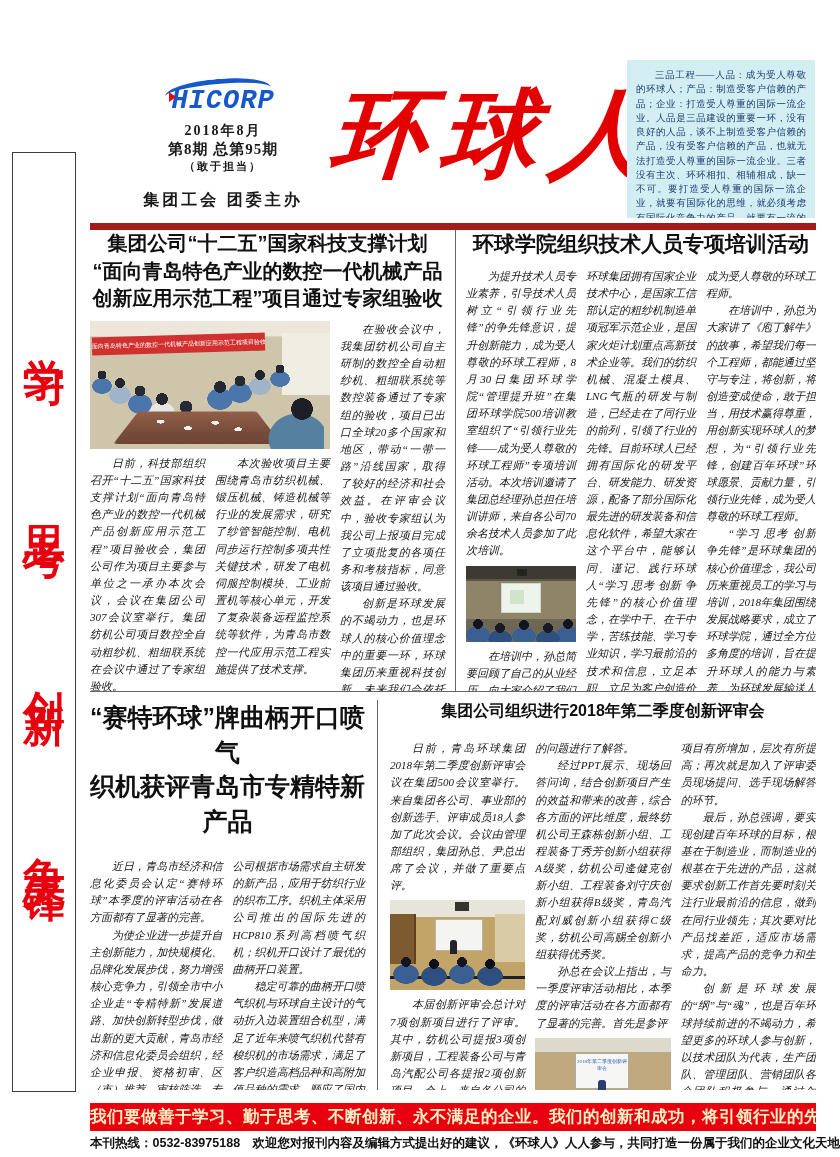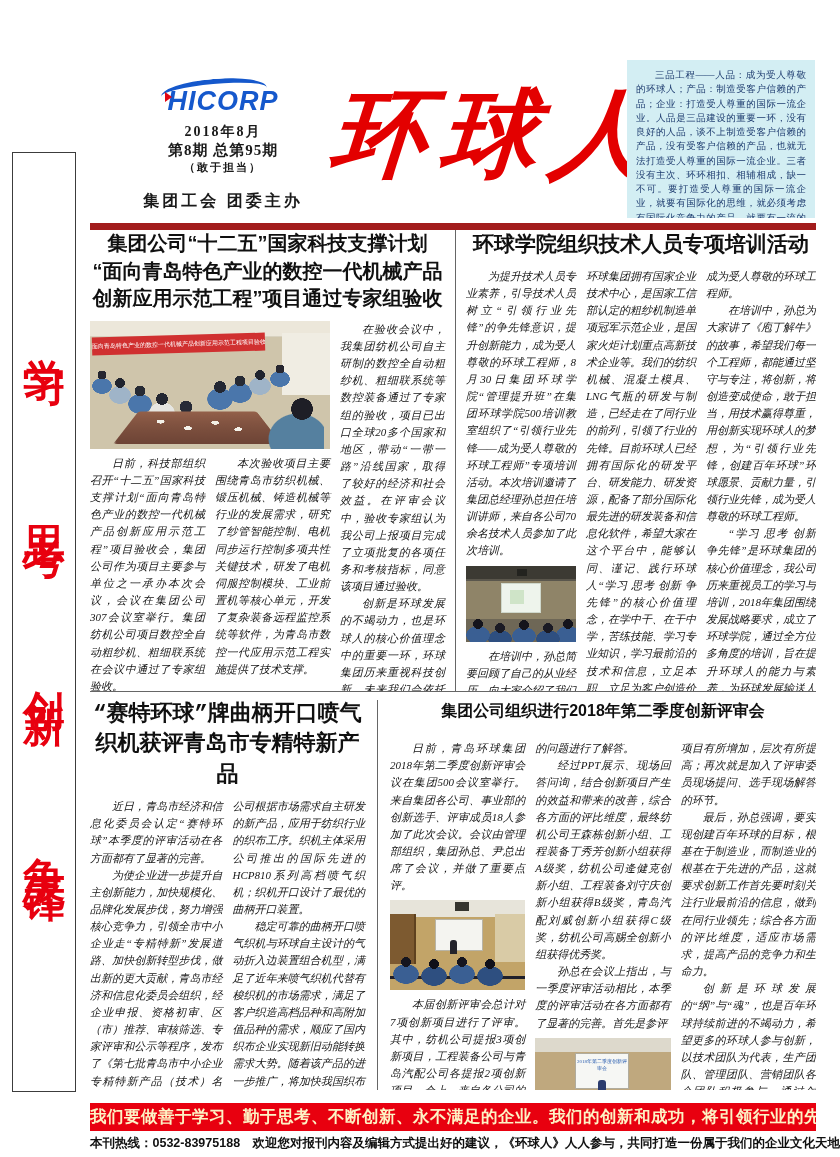--- a/index.html
+++ b/index.html
@@ -10,21 +10,21 @@
   
   .sidebar { position:absolute; left:12px; top:152px; width:64px; height:940px;
              border:1px solid #3c3c3c; display:flex; flex-direction:column; align-items:center;
              justify-content:space-evenly; padding:30px 0 90px; }
   .s-word { writing-mode:vertical-rl; text-orientation:upright; color:#e8000f; font-weight:bold;
             font-size:42px; letter-spacing:12px; font-family:"Liberation Serif",serif; }
 
   
   .hdr { position:absolute; left:90px; top:50px; width:726px; height:172px; }
   .hdr-left { position:absolute; left:48px; top:36px; width:170px; text-align:center; }
-  .logo { position:relative; display:inline-block; font-family:Liberation Sans, sans-serif;
+  .logo { position:relative; display:inline-block; font-family:Liberation Mono, monospace;
           font-style:italic; font-weight:bold; font-size:27px; color:#1558cc; letter-spacing:1px; }
   .logo .swoosh { position:absolute; left:-6px; top:-7px; width:106px; height:26px;
           border-top:5px solid #1558cc; border-radius:50%; transform:rotate(-5deg); }
   .logo .accent { position:absolute; left:-2px; top:6px; width:0; height:0;
           border-left:7px solid #e30613; border-top:5px solid transparent; border-bottom:5px solid transparent; }
   .hdr-date   { margin-top:6px; font-weight:bold; font-size:14px; letter-spacing:2px; }
   .hdr-issue  { font-weight:bold; font-size:15px; letter-spacing:1px; }
   .hdr-inner  { font-weight:bold; font-size:11px; letter-spacing:2px; }
   .hdr-org    { margin-top:16px; font-weight:bold; font-size:16px; letter-spacing:3px;
                 font-family:"Liberation Sans",sans-serif; }
@@ -42,21 +42,21 @@
   .row-top { display:flex; height:462px; overflow:hidden; border-bottom:1px solid #666; }
   .row-bot { display:flex; height:398px; overflow:hidden; padding-top:8px; }
   .a1 { width:366px; padding-right:10px; border-right:1px solid #666; }
   .a2 { flex:1; padding-left:10px; }
   .a3 { width:288px; padding-right:12px; border-right:1px solid #666; }
   .a4 { flex:1; padding-left:12px; }
   .hl { font-family:"Liberation Sans","DejaVu Sans",sans-serif; font-weight:bold; color:#101010;
         text-align:center; line-height:1.38; }
   .a1 .hl { font-size:20px; margin-bottom:8px; }
   .a2 .hl { font-size:21px; margin-bottom:9px; }
-  .a3 .hl { font-size:22px; margin-bottom:7px;font-family:Liberation Mono, monospace; }
+  .a3 .hl { font-size:25px; margin-bottom:20px; }
   .a4 .hl { font-size:16px; margin-bottom:18px; }
   .bp { font-size:11px; line-height:1.56; text-align:justify; text-indent:2em; color:#151515;font-style:italic; }
   .bp.ni { text-indent:0; }
   .a1-body { display:flex; gap:10px; }
   .a1-main { width:240px; }
   .a1-cols { display:flex; gap:10px; margin-top:6px; }
   .a1-cols > div { flex:1; }
   .a1-c3 { flex:1; }
   .cols { display:flex; gap:10px; }
   .cols > div { flex:1; }
@@ -303,21 +303,21 @@
             <p class="bp">孙总在会议上指出，与一季度评审活动相比，本季度的评审活动在各方面都有了显著的完善。首先是参评</p>
             <div class="photo ph4 pmt">
               <div class="ceil"></div>
               <div class="screen">2018年第二季度创新评审会</div>
               <div class="pres"></div>
               <div class="crowd crowd4"></div>
             </div>
           </div>
           <div>
             <p class="bp ni">项目有所增加，层次有所提高；再次就是加入了评审委员现场提问、选手现场解答的环节。</p>
-            <p class="bp">最后，孙总强调，要实现创建百年环球的目标，根基在于制造业，而制造业的根基在于先进的产品，这就要求创新工作首先要时刻关注行业最前沿的信息，做到在同行业领先；综合各方面的评比维度，适应市场需求，提高产品的竞争力和生命力。</p>
+            <p class="bp">最后，孙总强调，要实现创建百年环球的目标，根基在于制造业，而制造业的根基在于先进的产品，这就要求创新工作首先要时刻关注行业最前沿的信息，做到在同行业领先；其次要对比产品找差距，适应市场需求，提高产品的竞争力和生命力。</p>
             <p class="bp">创新是环球发展的“纲”与“魂”，也是百年环球持续前进的不竭动力，希望更多的环球人参与创新，以技术团队为代表，生产团队、管理团队、营销团队各个团队积极参与，通过创新，推动环球持续发展，实现“引领行业先锋，创建百年环球”的美好愿景。</p>
           </div>
         </div>
       </article>
     </section>
   </main>
 
   <div class="f-banner">我们要做善于学习、勤于思考、不断创新、永不满足的企业。我们的创新和成功，将引领行业的先锋。</div>
   <div class="f-hot">本刊热线：0532-83975188　欢迎您对报刊内容及编辑方式提出好的建议，《环球人》人人参与，共同打造一份属于我们的企业文化天地。</div>
 

